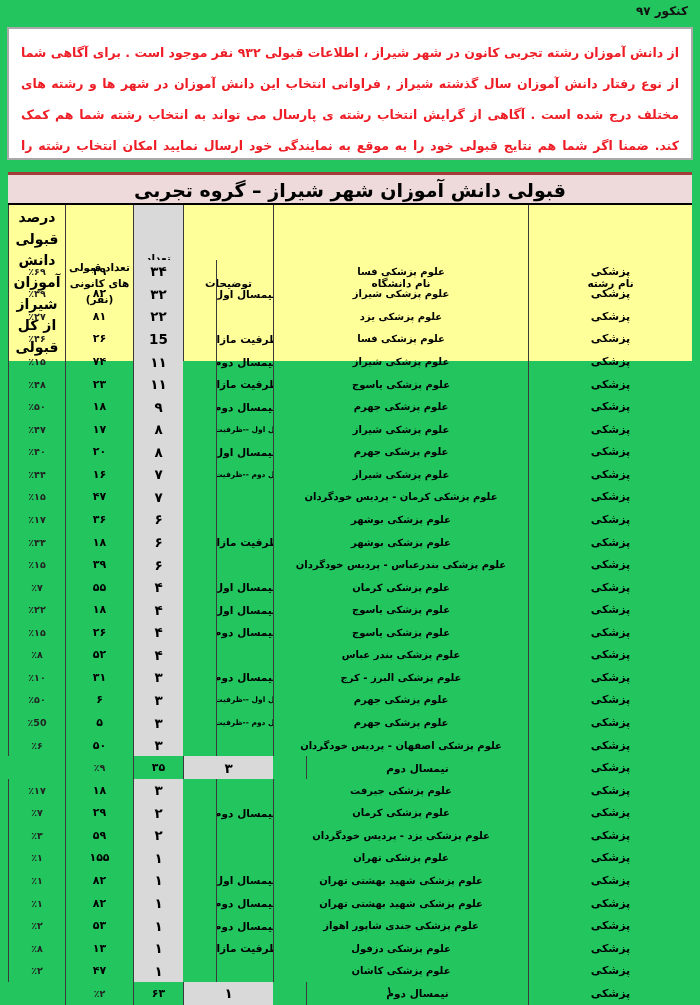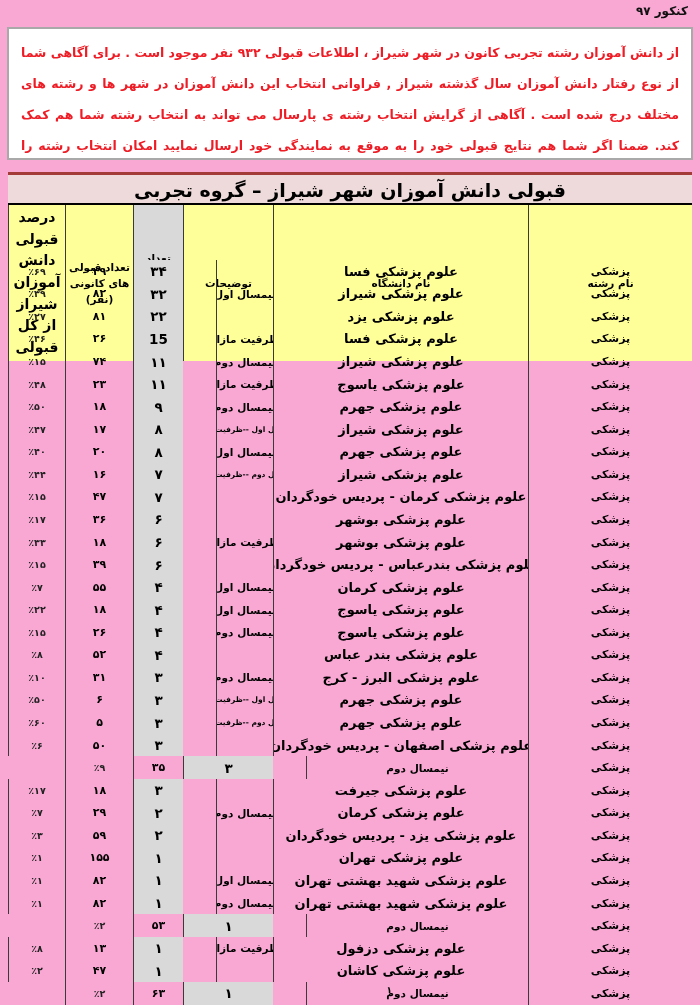--- a/index.html
+++ b/index.html
@@ -7,21 +7,21 @@
     --gray:#d9d9d9;
     --pink:#eedada;
     --darkred:#a33c39;
     --red:#ee1c25;
     --line:#3a3a3a;
   }
   *{box-sizing:border-box;margin:0;padding:0;}
   html,body{background:#ffffff;}
   body{font-family:"DejaVu Sans", sans-serif;}
   .sheet{
-    position:relative;width:700px;height:1005px;background:#f9a8d4;
+    position:relative;width:700px;height:1005px;background:#22c55e;
     overflow:hidden;direction:rtl;
   }
   .konkur{
     position:absolute;top:4px;right:12px;font-size:12px;font-weight:600;color:#111;
   }
   .intro-box{
     position:absolute;top:27px;right:7px;left:7px;height:133px;
     border:2px solid #a9a9a9;background:#fff;
     padding:8px 12px 0 12px;overflow:hidden;
   }
@@ -53,21 +53,21 @@
   .hcell.h-shiraz{background:var(--gray);font-size:10.5px;}
   .hcell.h-pct{font-size:14px;}
   .tbody{height:745px;overflow:hidden;}
   .trow{height:22.57px;}
   .cell{
     border-left:1px solid var(--line);
     display:flex;align-items:center;justify-content:center;text-align:center;
     color:#000;overflow:hidden;white-space:nowrap;
   }
   .c-field{font-size:11px;font-weight:600;text-align:center;}
-  .c-univ{font-size:13px;font-weight:700;}
+  .c-univ{font-size:10px;font-weight:700;}
   .c-notes{font-size:10.5px;font-weight:700;margin-left:33px;}
   .c-notes.small{font-size:7.5px;}
   .c-shiraz{background:var(--gray);font-size:13.5px;font-weight:bold;}
   .c-kanoon{font-size:11px;font-weight:700;}
   .c-pct{font-size:9.5px;font-weight:700;direction:ltr;color:#222;}
   .stray-mark{
     position:absolute;top:985px;right:308px;font-size:9px;font-weight:700;color:#000;
   }
 </style>
 </head>
@@ -253,21 +253,21 @@
     <div class="cell c-shiraz">۳</div>
     <div class="cell c-kanoon">۶</div>
     <div class="cell c-pct">٪۵۰</div>
   </div>
         <div class="trow">
     <div class="cell c-field">پزشکی</div>
     <div class="cell c-univ">علوم پزشکی جهرم</div>
     <div class="cell c-notes small">نیمسال دوم --ظرفیت مازاد</div>
     <div class="cell c-shiraz">۳</div>
     <div class="cell c-kanoon">۵</div>
-    <div class="cell c-pct">٪۶۰</div>
+    <div class="cell c-pct">٪50</div>
   </div>
         <div class="trow">
     <div class="cell c-field">پزشکی</div>
     <div class="cell c-univ">علوم پزشکی اصفهان - پردیس خودگردان</div>
     <div class="cell c-notes"></div>
     <div class="cell c-shiraz">۳</div>
     <div class="cell c-kanoon">۵۰</div>
     <div class="cell c-pct">٪۶</div>
   </div>
         <div class="trow">
@@ -320,20 +320,21 @@
         <div class="trow">
     <div class="cell c-field">پزشکی</div>
     <div class="cell c-univ">علوم پزشکی شهید بهشتی تهران</div>
     <div class="cell c-notes">نیمسال دوم</div>
     <div class="cell c-shiraz">۱</div>
     <div class="cell c-kanoon">۸۲</div>
     <div class="cell c-pct">٪۱</div>
   </div>
         <div class="trow">
     <div class="cell c-field">پزشکی</div>
+    <div class="cell c-univ">علوم پزشکی جندی شاپور اهواز</div>
     <div class="cell c-notes">نیمسال دوم</div>
     <div class="cell c-shiraz">۱</div>
     <div class="cell c-kanoon">۵۳</div>
     <div class="cell c-pct">٪۲</div>
   </div>
         <div class="trow">
     <div class="cell c-field">پزشکی</div>
     <div class="cell c-univ">علوم پزشکی دزفول</div>
     <div class="cell c-notes">ظرفیت مازاد</div>
     <div class="cell c-shiraz">۱</div>

